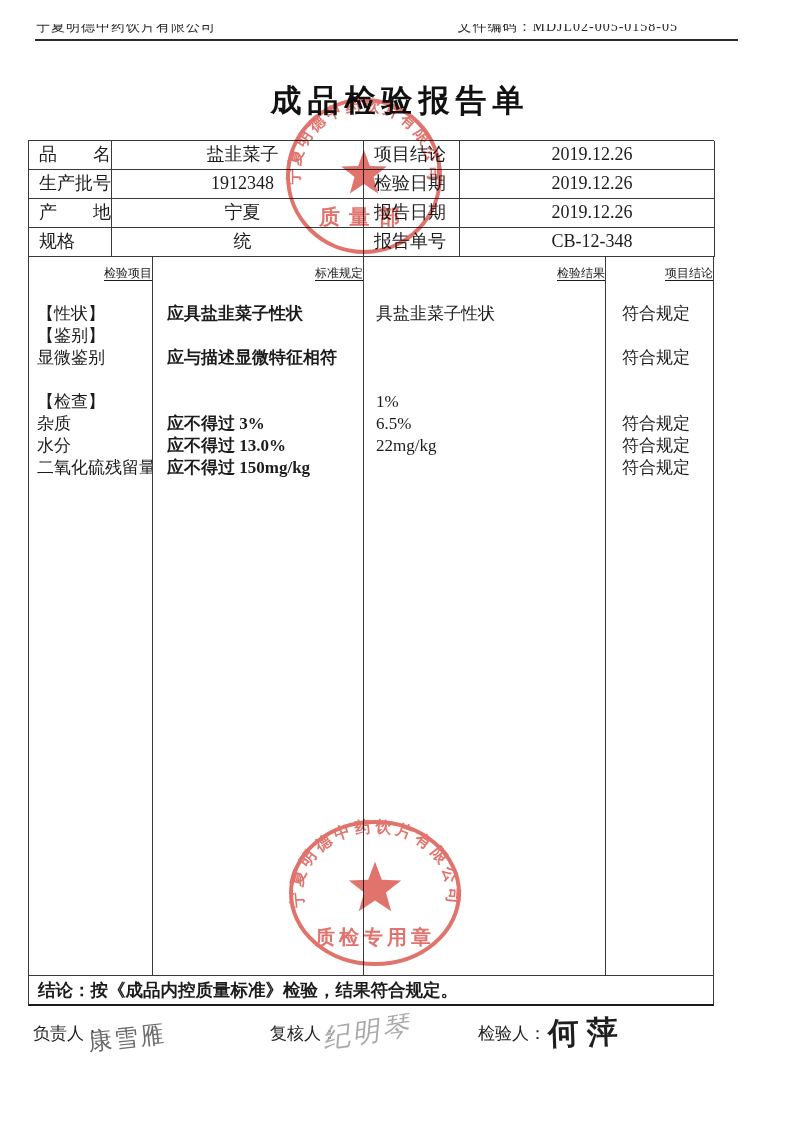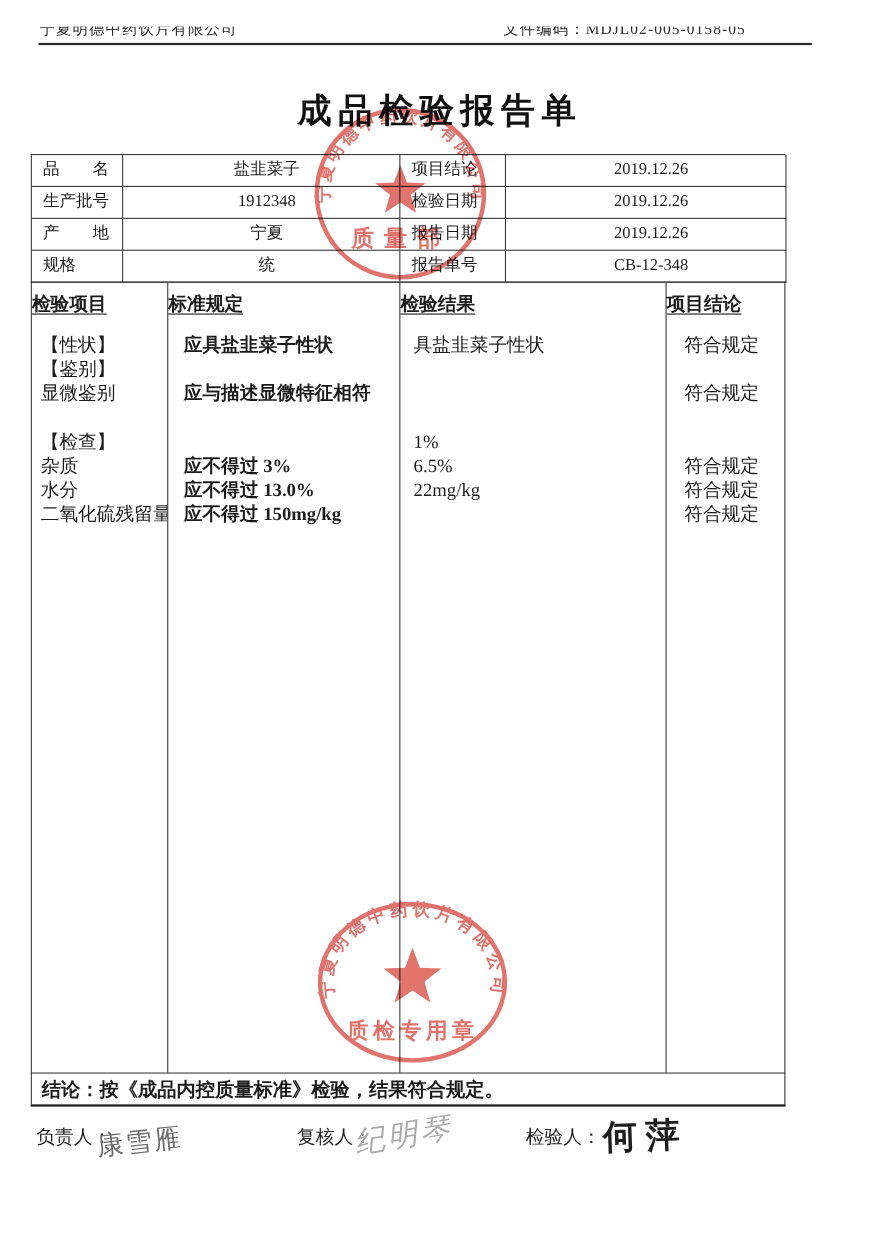--- a/index.html
+++ b/index.html
@@ -16,30 +16,30 @@
 
   
   .title { position:absolute; left:0; top:80px; width:800px; text-align:center;
            font-size:31px; font-weight:bold; letter-spacing:6px; color:#111; }
 
   
   .info-table { position:absolute; left:28px; top:140px; width:686px;
                 border-left:1.5px solid #3a3a3a; border-top:1.5px solid #3a3a3a;
                 display:grid; grid-template-columns:83px 252px 96px 255px; }
   .info-cell { height:29px; border-right:1.5px solid #3a3a3a; border-bottom:1.5px solid #3a3a3a;
-               font-size:15px; line-height:27px; padding-left:10px; white-space:nowrap; overflow:hidden; }
+               font-size:18px; line-height:27px; padding-left:10px; white-space:nowrap; overflow:hidden; }
   .info-cell.val { font-family:"Liberation Serif","DejaVu Serif",serif;text-align:center; }
 
   
   .items-table { position:absolute; left:28px; top:256px; width:686px; height:719px;
                  border:1.5px solid #3a3a3a; border-bottom:none; display:flex; }
   .col { height:100%; border-right:1.5px solid #3a3a3a; }
   .col:last-child { border-right:none; }
   .col-item { width:124px; } .col-std { width:211px; } .col-res { width:242px; } .col-con { width:109px; }
-  .col-header { height:34px; padding-top:8px; text-align:left; font-size:17px;font-weight:bold; }
+  .col-header { height:34px; padding-top:8px; text-align:right; font-size:12px; }
   .col-header span { text-decoration:underline; text-underline-offset:3px; }
   .cell-line { height:22px; line-height:22px; font-size:17px; white-space:nowrap; overflow:hidden; }
   .cell-line.first { margin-top:12px; }
   .col-item .cell-line { padding-left:8px; }
   .col-std  .cell-line { padding-left:14px;font-weight:bold; }
   .col-res  .cell-line { padding-left:12px; }
   .col-con  .cell-line { padding-left:16px; }
 
   
   .conclusion { position:absolute; left:28px; top:975px; width:686px; height:31px;

